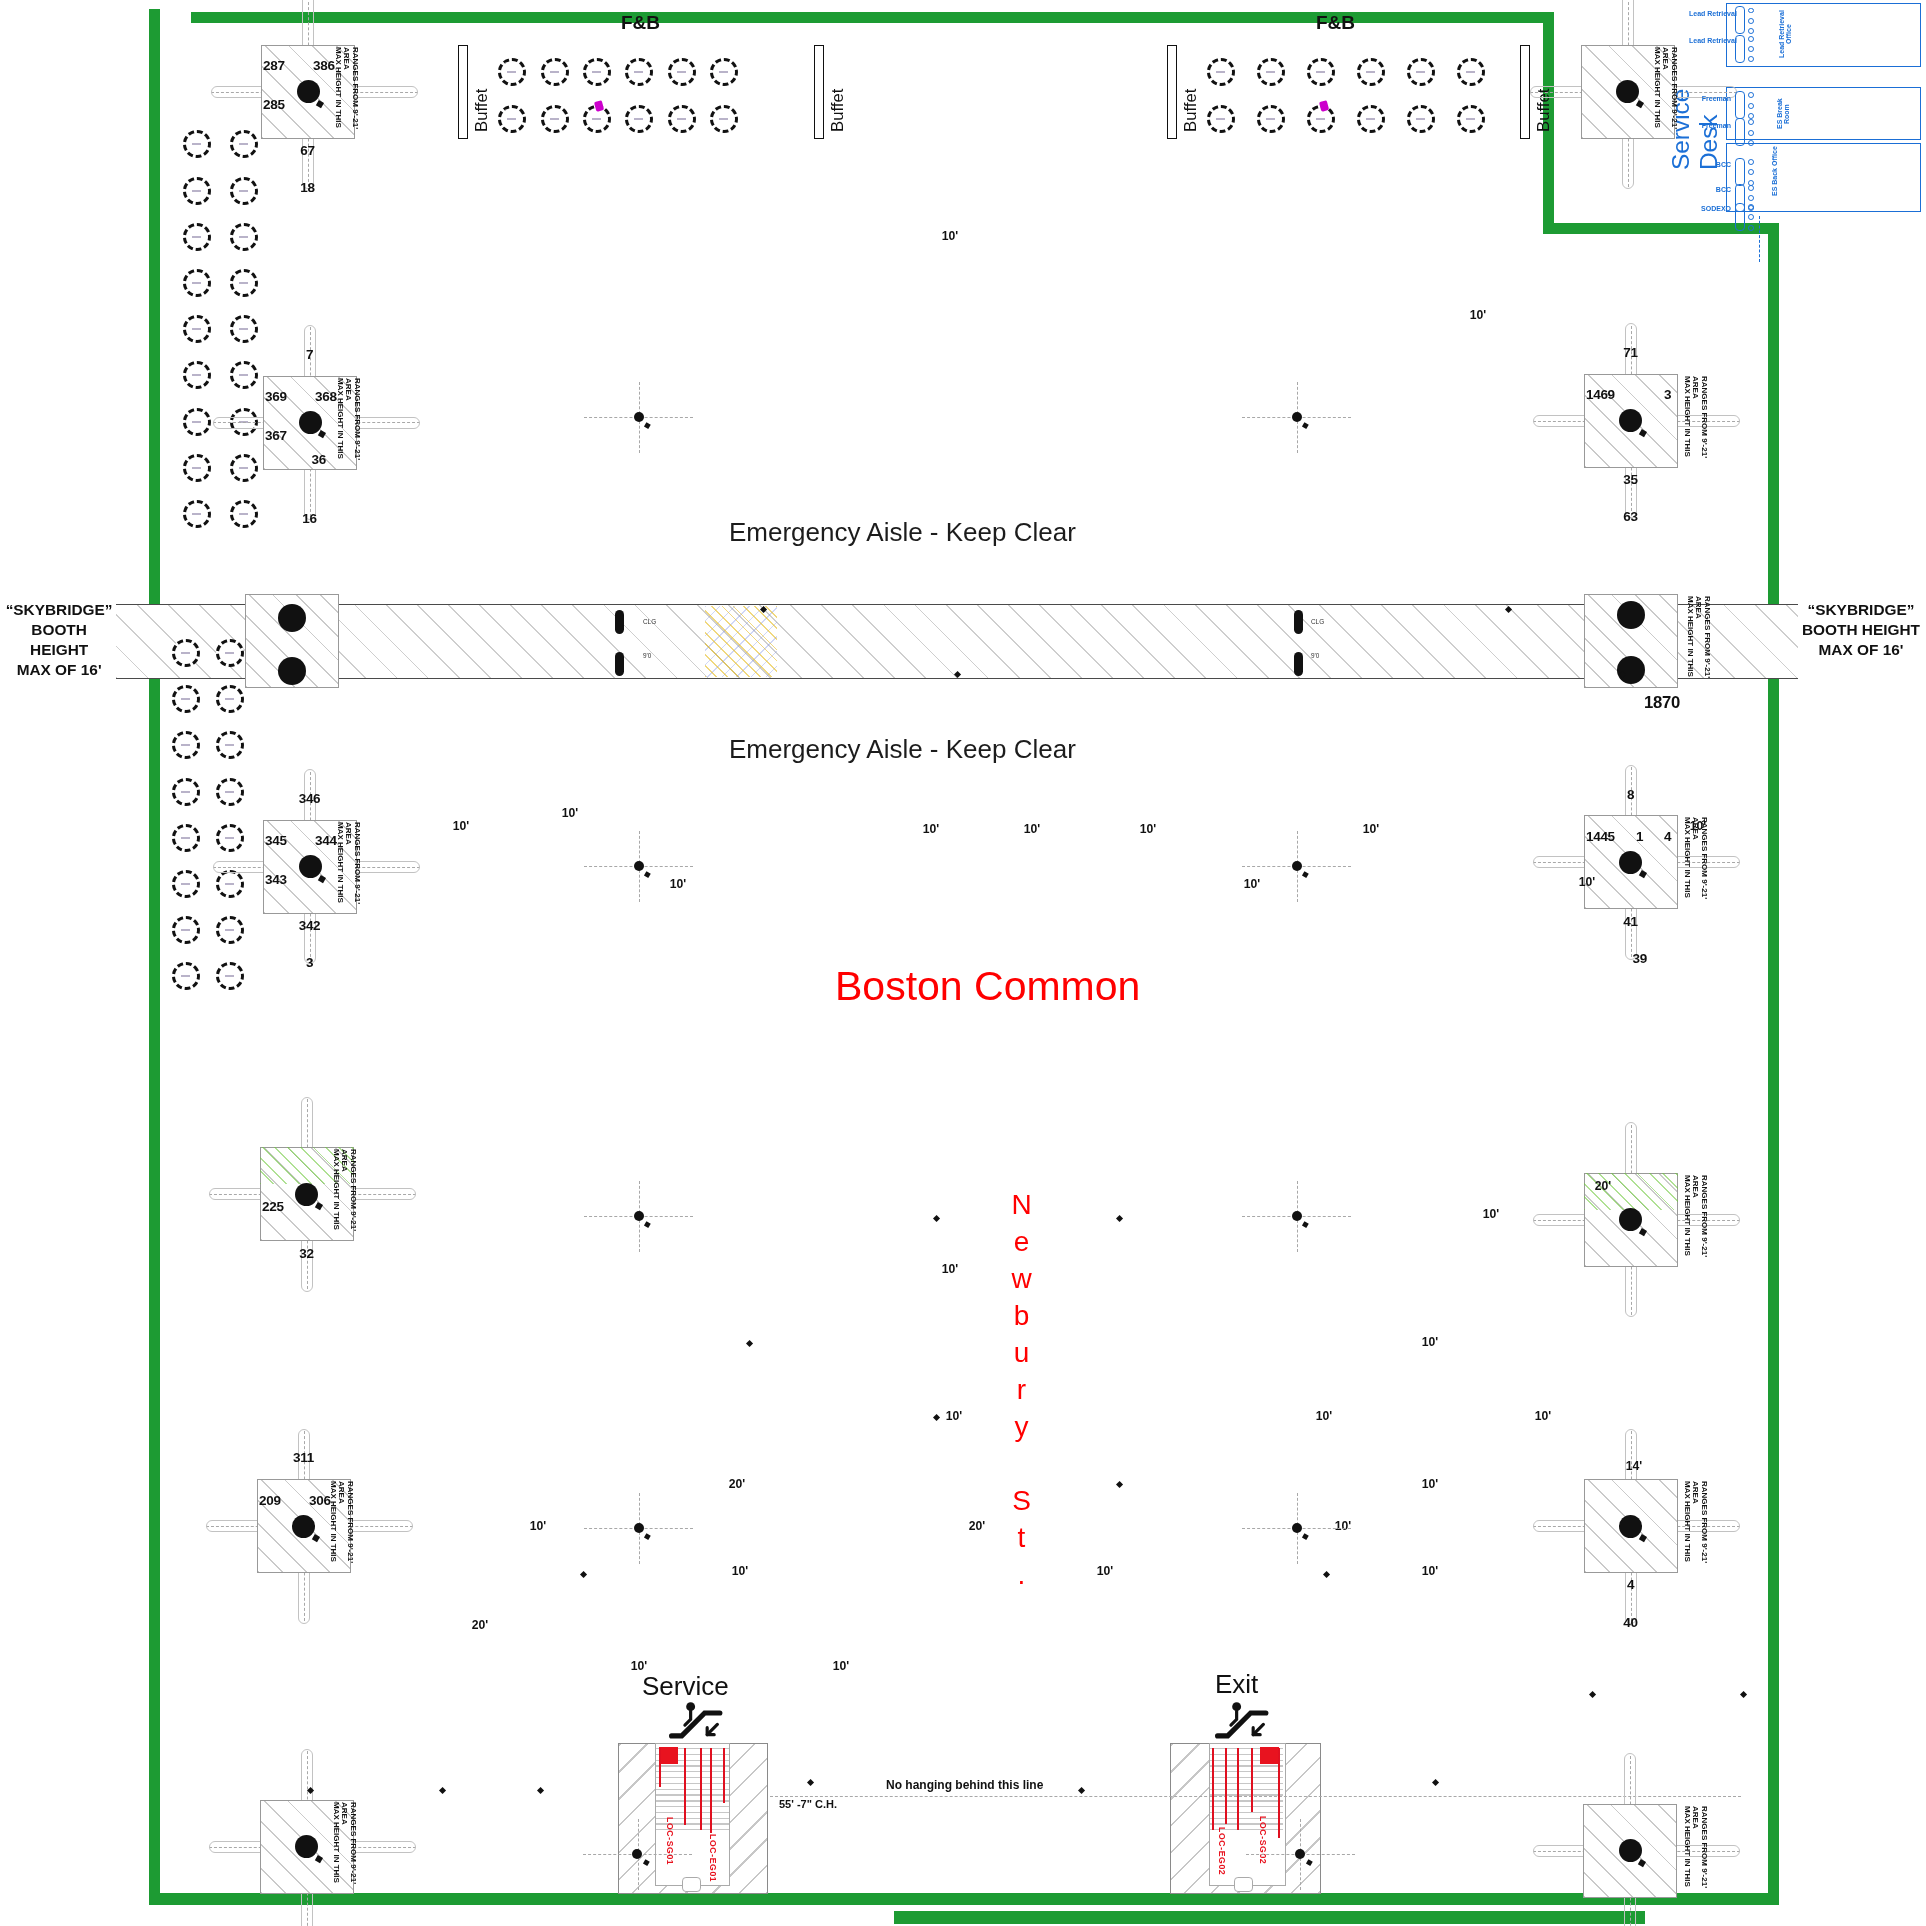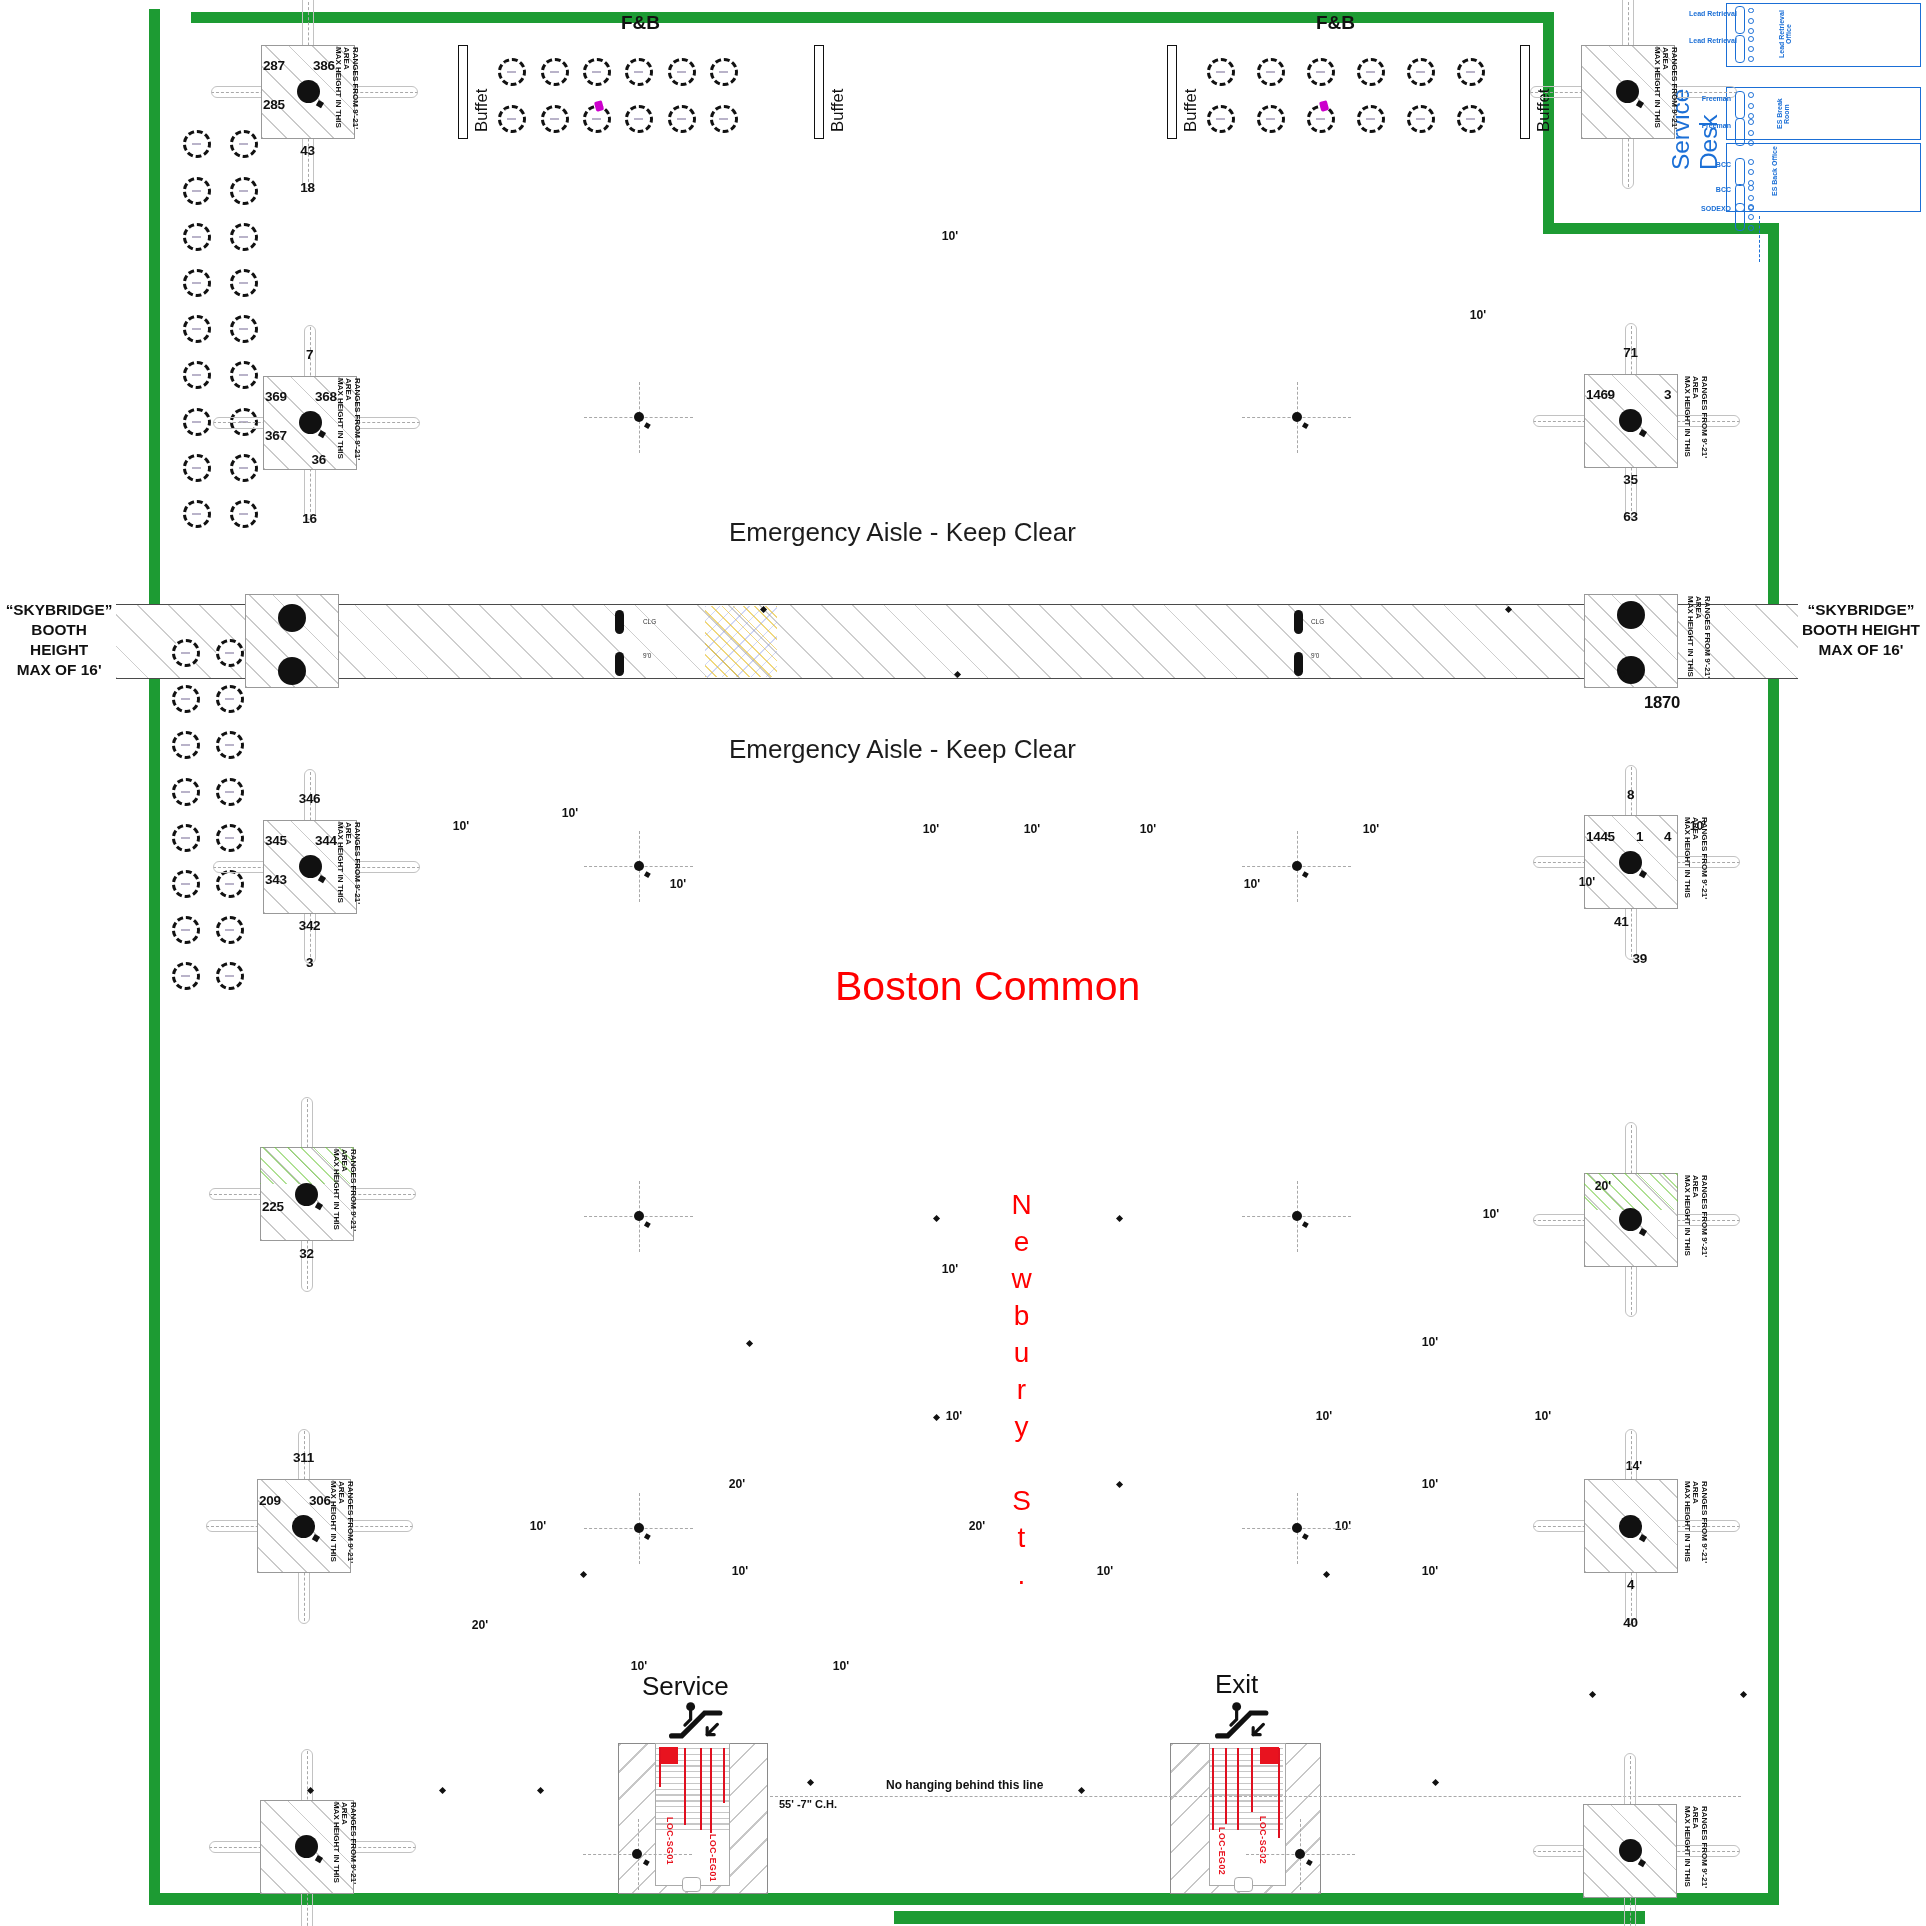--- a/index.html
+++ b/index.html
@@ -237,21 +237,21 @@
     <div class="abs dashh" style="left: 211px; top: 92px; width: 207px; height: 0px;"></div>
     <div class="abs cap" style="left: 211px; top: 86px; width: 207px; height: 11.6px;"></div>
     <div class="abs marker-box" style="left: 261px; top: 45px;"></div>
     <div class="abs marker-dot" style="left: 297px; top: 80px; width: 23px; height: 23px;"></div>
     <div class="abs flag" style="left: 317px; top: 101px;"></div>
     <div class="abs note" style="left: 333px; top: 47px; height: 96px;">MAX HEIGHT IN THIS AREA
 RANGES FROM 9'-21'</div>
     <div class="abs mlabel" style="left: 263px; top: 58px;">287</div>
     <div class="abs mlabel" style="left: 313px; top: 58px;">386</div>
     <div class="abs mlabel" style="left: 263px; top: 97px;">285</div>
-    <div class="abs mlabel" style="left: 291px; top: 143px; width: 33px; text-align: center;">43</div>
+    <div class="abs mlabel" style="left: 291px; top: 143px; width: 33px; text-align: center;">67</div>
     <div class="abs mlabel" style="left: 291px; top: 180px; width: 33px; text-align: center;">18</div>
     <div class="abs cap" style="left: 304px; top: 325px; width: 11.6px; height: 195px;"></div>
     <div class="abs dashv" style="left: 310px; top: 327px; width: 0px; height: 190px;"></div>
     <div class="abs dashh" style="left: 213px; top: 422px; width: 207px; height: 0px;"></div>
     <div class="abs cap" style="left: 213px; top: 417px; width: 207px; height: 11.6px;"></div>
     <div class="abs marker-box" style="left: 263px; top: 376px;"></div>
     <div class="abs marker-dot" style="left: 299px; top: 411px; width: 23px; height: 23px;"></div>
     <div class="abs flag" style="left: 319px; top: 431px;"></div>
     <div class="abs note" style="left: 335px; top: 378px; height: 96px;">MAX HEIGHT IN THIS AREA
 RANGES FROM 9'-21'</div>
@@ -338,21 +338,21 @@
     <div class="abs cap" style="left: 1533px; top: 856px; width: 207px; height: 11.6px;"></div>
     <div class="abs marker-box" style="left: 1584px; top: 815px;"></div>
     <div class="abs marker-dot" style="left: 1619px; top: 851px; width: 23px; height: 23px;"></div>
     <div class="abs flag" style="left: 1640px; top: 871px;"></div>
     <div class="abs note" style="left: 1682px; top: 817px; height: 96px;">MAX HEIGHT IN THIS AREA
 RANGES FROM 9'-21'</div>
     <div class="abs mlabel" style="left: 1614px; top: 787px; width: 33px; text-align: center;">8</div>
     <div class="abs mlabel" style="left: 1586px; top: 829px;">1445</div>
     <div class="abs mlabel" style="left: 1636px; top: 829px;">1</div>
     <div class="abs mlabel" style="left: 1664px; top: 829px;">4</div>
-    <div class="abs mlabel" style="left: 1614px; top: 914px; width: 33px; text-align: left;">41</div>
+    <div class="abs mlabel" style="left: 1614px; top: 914px; width: 33px; text-align: center;">41</div>
     <div class="abs mlabel" style="left: 1614px; top: 951px; width: 33px; text-align: right;">39</div>
     <div class="abs cap" style="left: 1625px; top: 1122px; width: 11.6px; height: 195px;"></div>
     <div class="abs dashv" style="left: 1631px; top: 1125px; width: 0px; height: 190px;"></div>
     <div class="abs dashh" style="left: 1533px; top: 1220px; width: 207px; height: 0px;"></div>
     <div class="abs cap" style="left: 1533px; top: 1214px; width: 207px; height: 11.6px;"></div>
     <div class="abs marker-box" style="left: 1584px; top: 1173px;"></div>
     <div class="abs green-tint" style="left: 1584px; top: 1173px; width: 94px; height: 37px;"></div>
     <div class="abs marker-dot" style="left: 1619px; top: 1208px; width: 23px; height: 23px;"></div>
     <div class="abs flag" style="left: 1640px; top: 1229px;"></div>
     <div class="abs note" style="left: 1682px; top: 1175px; height: 96px;">MAX HEIGHT IN THIS AREA

